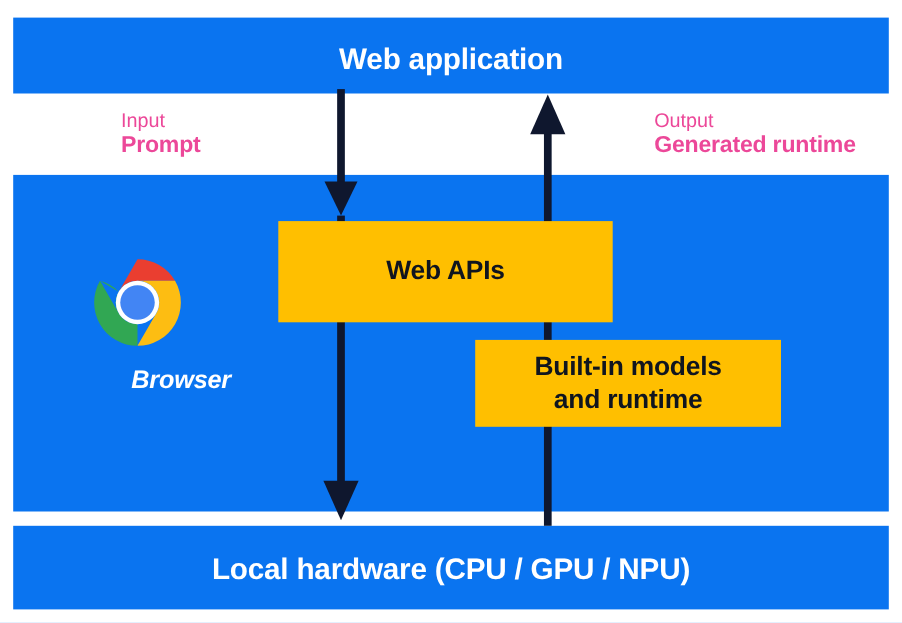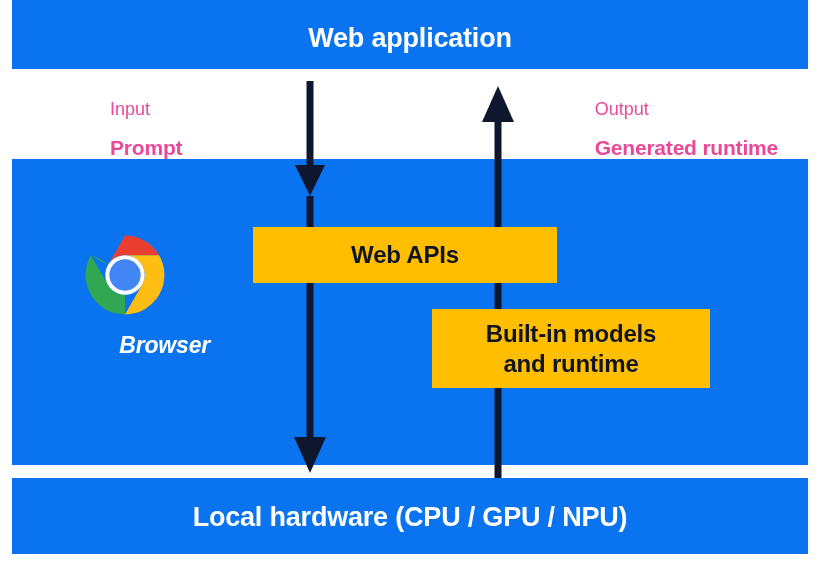--- a/index.html
+++ b/index.html
@@ -23,21 +23,21 @@
 
   
   .panel {
     position: absolute;
     left: 12px;
     width: 796px;
     background: #0a74f0;
     box-sizing: border-box;
   }
   .panel-top {
-    top: 0;
+    top: 16px;
     height: 69px;
   }
   .panel-middle {
     top: 159px;
     height: 306px;
   }
   .panel-bottom {
     top: 478px;
     height: 76px;
     padding-left: 10px;
@@ -80,21 +80,20 @@
   .flow-label .kind {
     display: block;
     font-size: 18px;
     font-weight: 400;
   }
   .flow-label .value {
     display: block;
     font-size: 21px;
     font-weight: 700;
     letter-spacing: -0.2px;
-    margin-top: 16px;
   }
   #flow-input {
     left: 110px;
     top: 99px;
     text-align: left;
   }
   #flow-output {
     right: 42px;
     top: 99px;
   }
@@ -111,23 +110,22 @@
     font-weight: 700;
     letter-spacing: -0.2px;
     line-height: 1.22;
     z-index: 4;
     box-sizing: border-box;
   }
   #box-web-apis {
     left: 253px;
     top: 201px;
     width: 304px;
-    height: 56px;
+    height: 92px;
     font-size: 24px;
-    margin-top: 26px;
   }
   #box-builtin-models {
     left: 432px;
     top: 309px;
     width: 278px;
     height: 79px;
     font-size: 24px;
     padding: 0 10px;
   }
 

